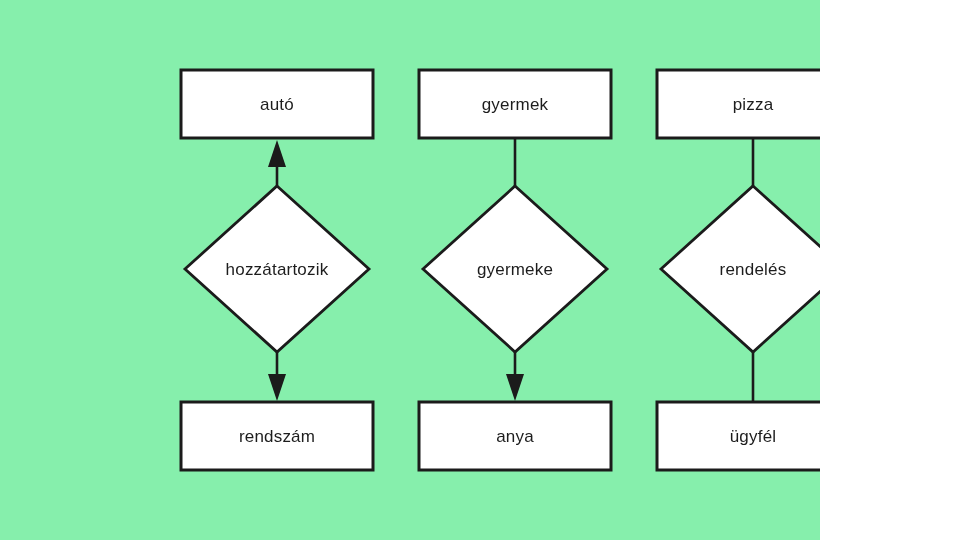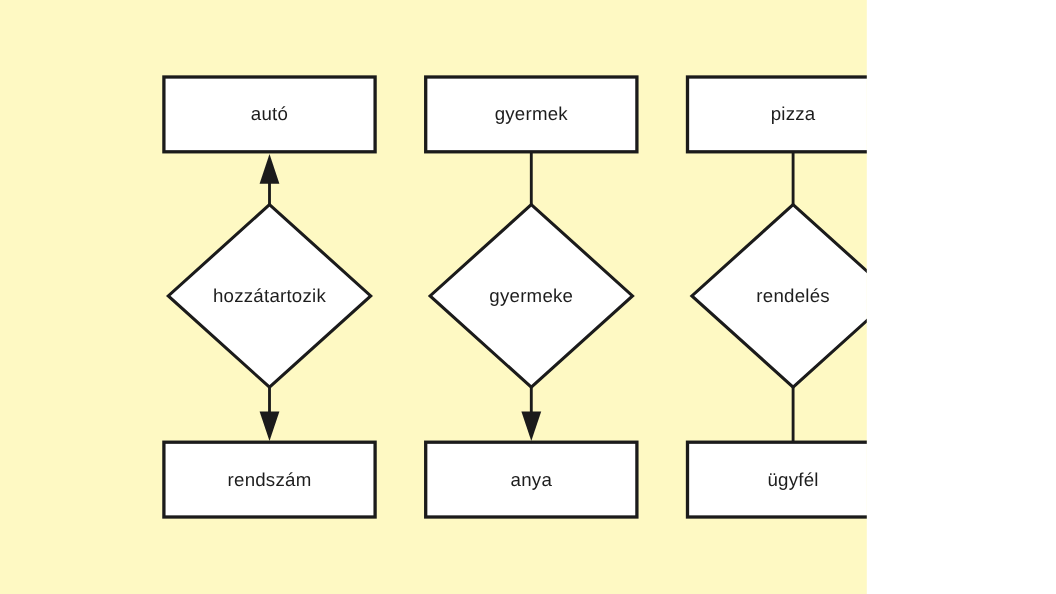--- a/index.html
+++ b/index.html
@@ -1,22 +1,23 @@
 <!DOCTYPE html>
 <html><head>
 <meta charset="utf-8">
 <style>
   html, body { margin: 0; padding: 0; background: #ffffff; }
   .canvas {
     position: relative;
     width: 788px;
     height: 540px;
-    background: #fef9c3;
+    background: #86efac;
     font-family: "Liberation Sans", sans-serif;
     overflow: hidden;
+    padding-left: 32px;
   }
   svg { display: block; }
   .entity   { fill: #ffffff; stroke-width: 3; }
   .diamond  { fill: #ffffff; stroke-width: 2.8; }
   .connector { stroke-width: 2.6; }
   .arrowhead { stroke: none; }
   .label {
     stroke: none;
     font-size: 17px;
     letter-spacing: 0.2px;

